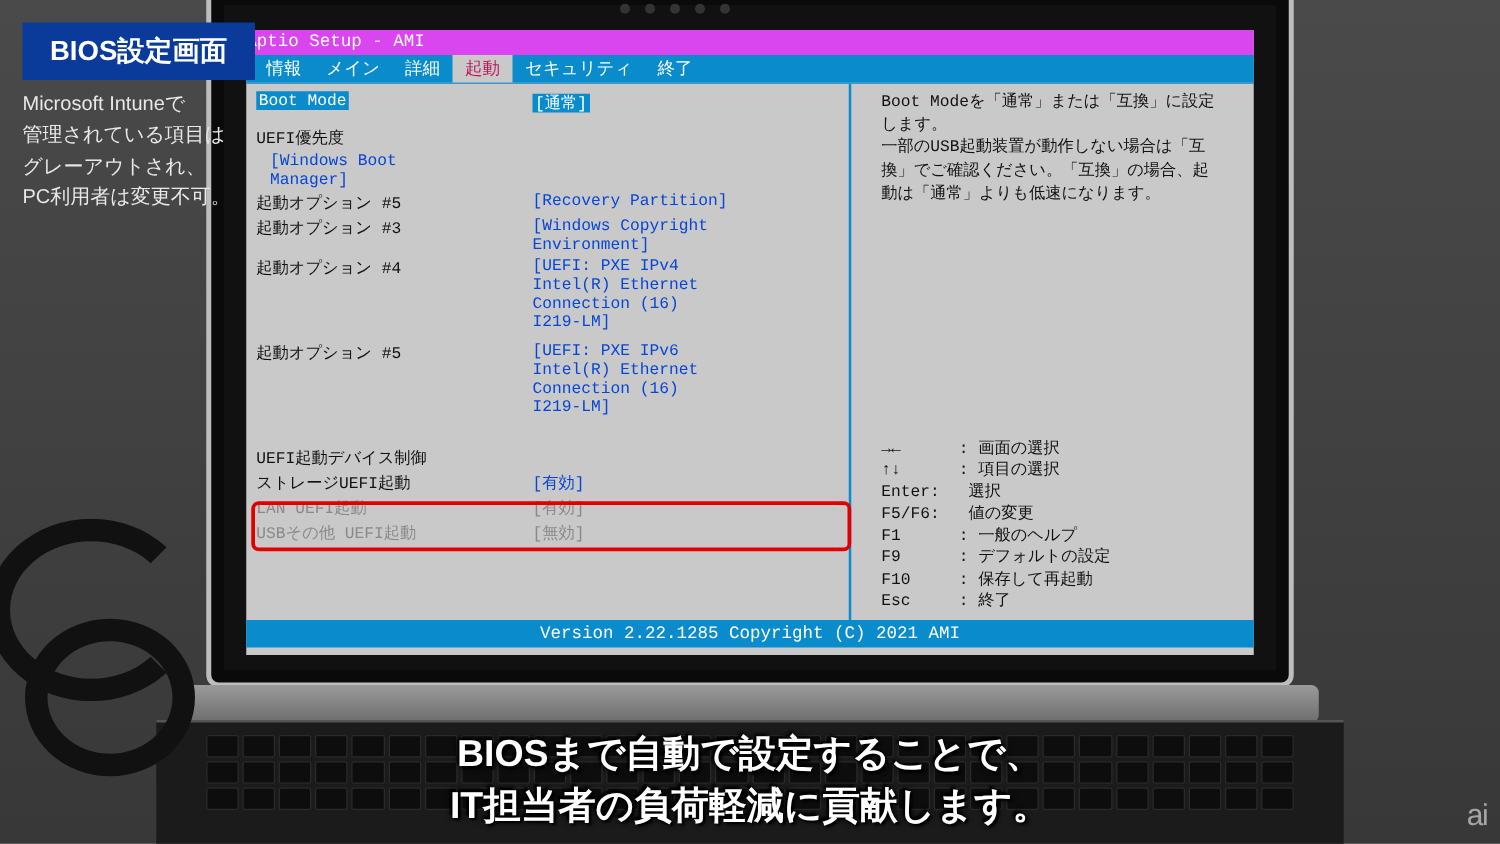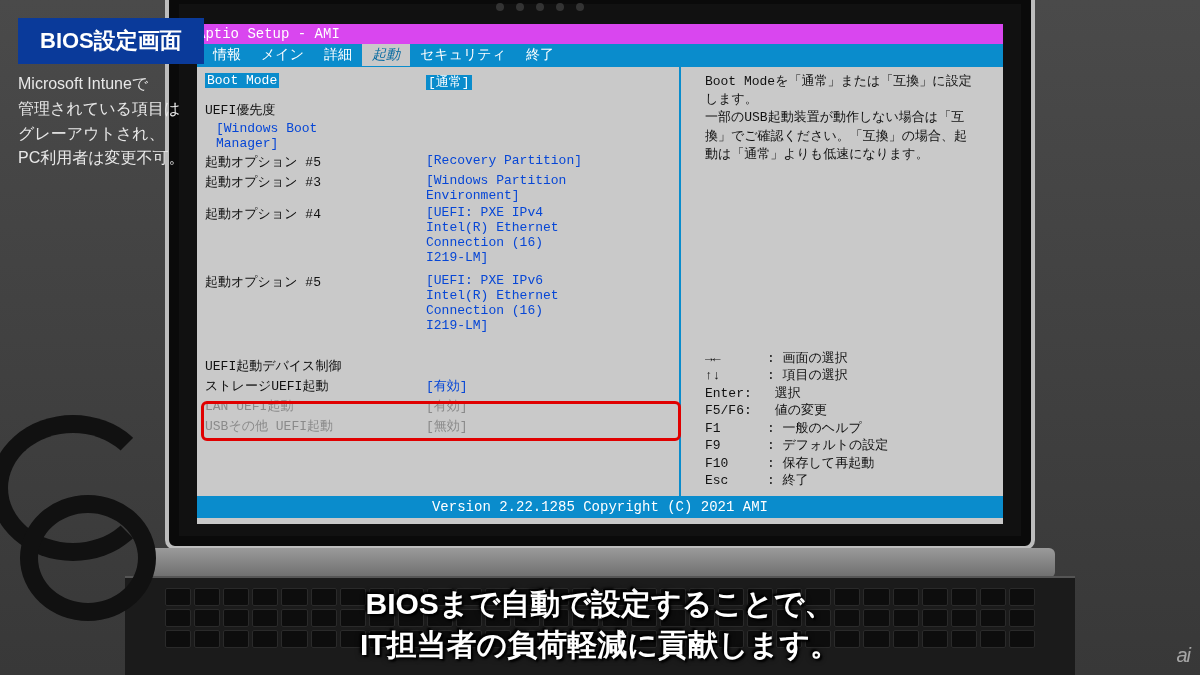--- a/index.html
+++ b/index.html
@@ -25,22 +25,22 @@
   .caption {
     position: absolute; bottom: 10px; left: 0; right: 0;
     text-align: center; z-index: 40;
     color: #fff; font-size: 30px; font-weight: 600;
     text-shadow: 0 0 6px #000, 2px 2px 2px #000, -2px -2px 2px #000;
     white-space: pre-line; line-height: 1.35;
   }
   
   .watermark {
     position: absolute; right: 10px; bottom: 8px;
-    color: rgba(255,255,255,0.55); font-style: italic;
-    font-size: 20px; z-index: 45; letter-spacing: -1px;
+    color: rgba(255,255,255,0.55); 
+    font-size: 24px; z-index: 45; letter-spacing: -1px;
   }
   
   .laptop {
     position: absolute; left: 50%; top: -10px;
     transform: translateX(-50%);
     width: 870px; height: 700px;
   }
   .screen-bezel {
     position: absolute; top: 0; left: 0; right: 0; height: 560px;
     background: #111; border: 4px solid #bdbdbd; border-radius: 10px;
@@ -65,21 +65,21 @@
     padding: 2px 0; font-size: 14px;
   }
   .bios-menubar {
     background: #0a8ccc; color: #fff; display: flex;
     padding: 0 6px; font-size: 14px;
   }
   .bios-menubar .tab {
     padding: 2px 10px; cursor: default;
   }
   .bios-menubar .tab.active {
-    background: #c9c9c9; color: #0369a1; font-style: italic;
+    background: #c9c9c9; color: #be185d;
   }
   .bios-body {
     display: flex; height: 430px; border-top: 1px solid #0a8ccc;
   }
   .bios-left {
     flex: 1.7; padding: 6px 8px; position: relative;
     border-right: 2px solid #0a8ccc;
   }
   .bios-right {
     flex: 1; padding: 6px 24px; display: flex; flex-direction: column;
@@ -174,21 +174,21 @@
           <div class="row">
             <span class="col-val" style="white-space:pre-line">[Windows Boot
 Manager]</span>
           </div>
           <div class="row">
             <span class="col-label">起動オプション #5</span>
             <span class="col-val">[Recovery Partition]</span>
           </div>
           <div class="row">
             <span class="col-label">起動オプション #3</span>
-            <span class="col-val" style="white-space:pre-line">[Windows Partition
+            <span class="col-val" style="white-space:pre-line">[Windows Copyright
 Environment]</span>
           </div>
           <div class="row">
             <span class="col-label">起動オプション #4</span>
             <span class="col-val" style="white-space:pre-line">[UEFI: PXE IPv4
 Intel(R) Ethernet
 Connection (16)
 I219-LM]</span>
           </div>
           <div style="height:6px"></div>

